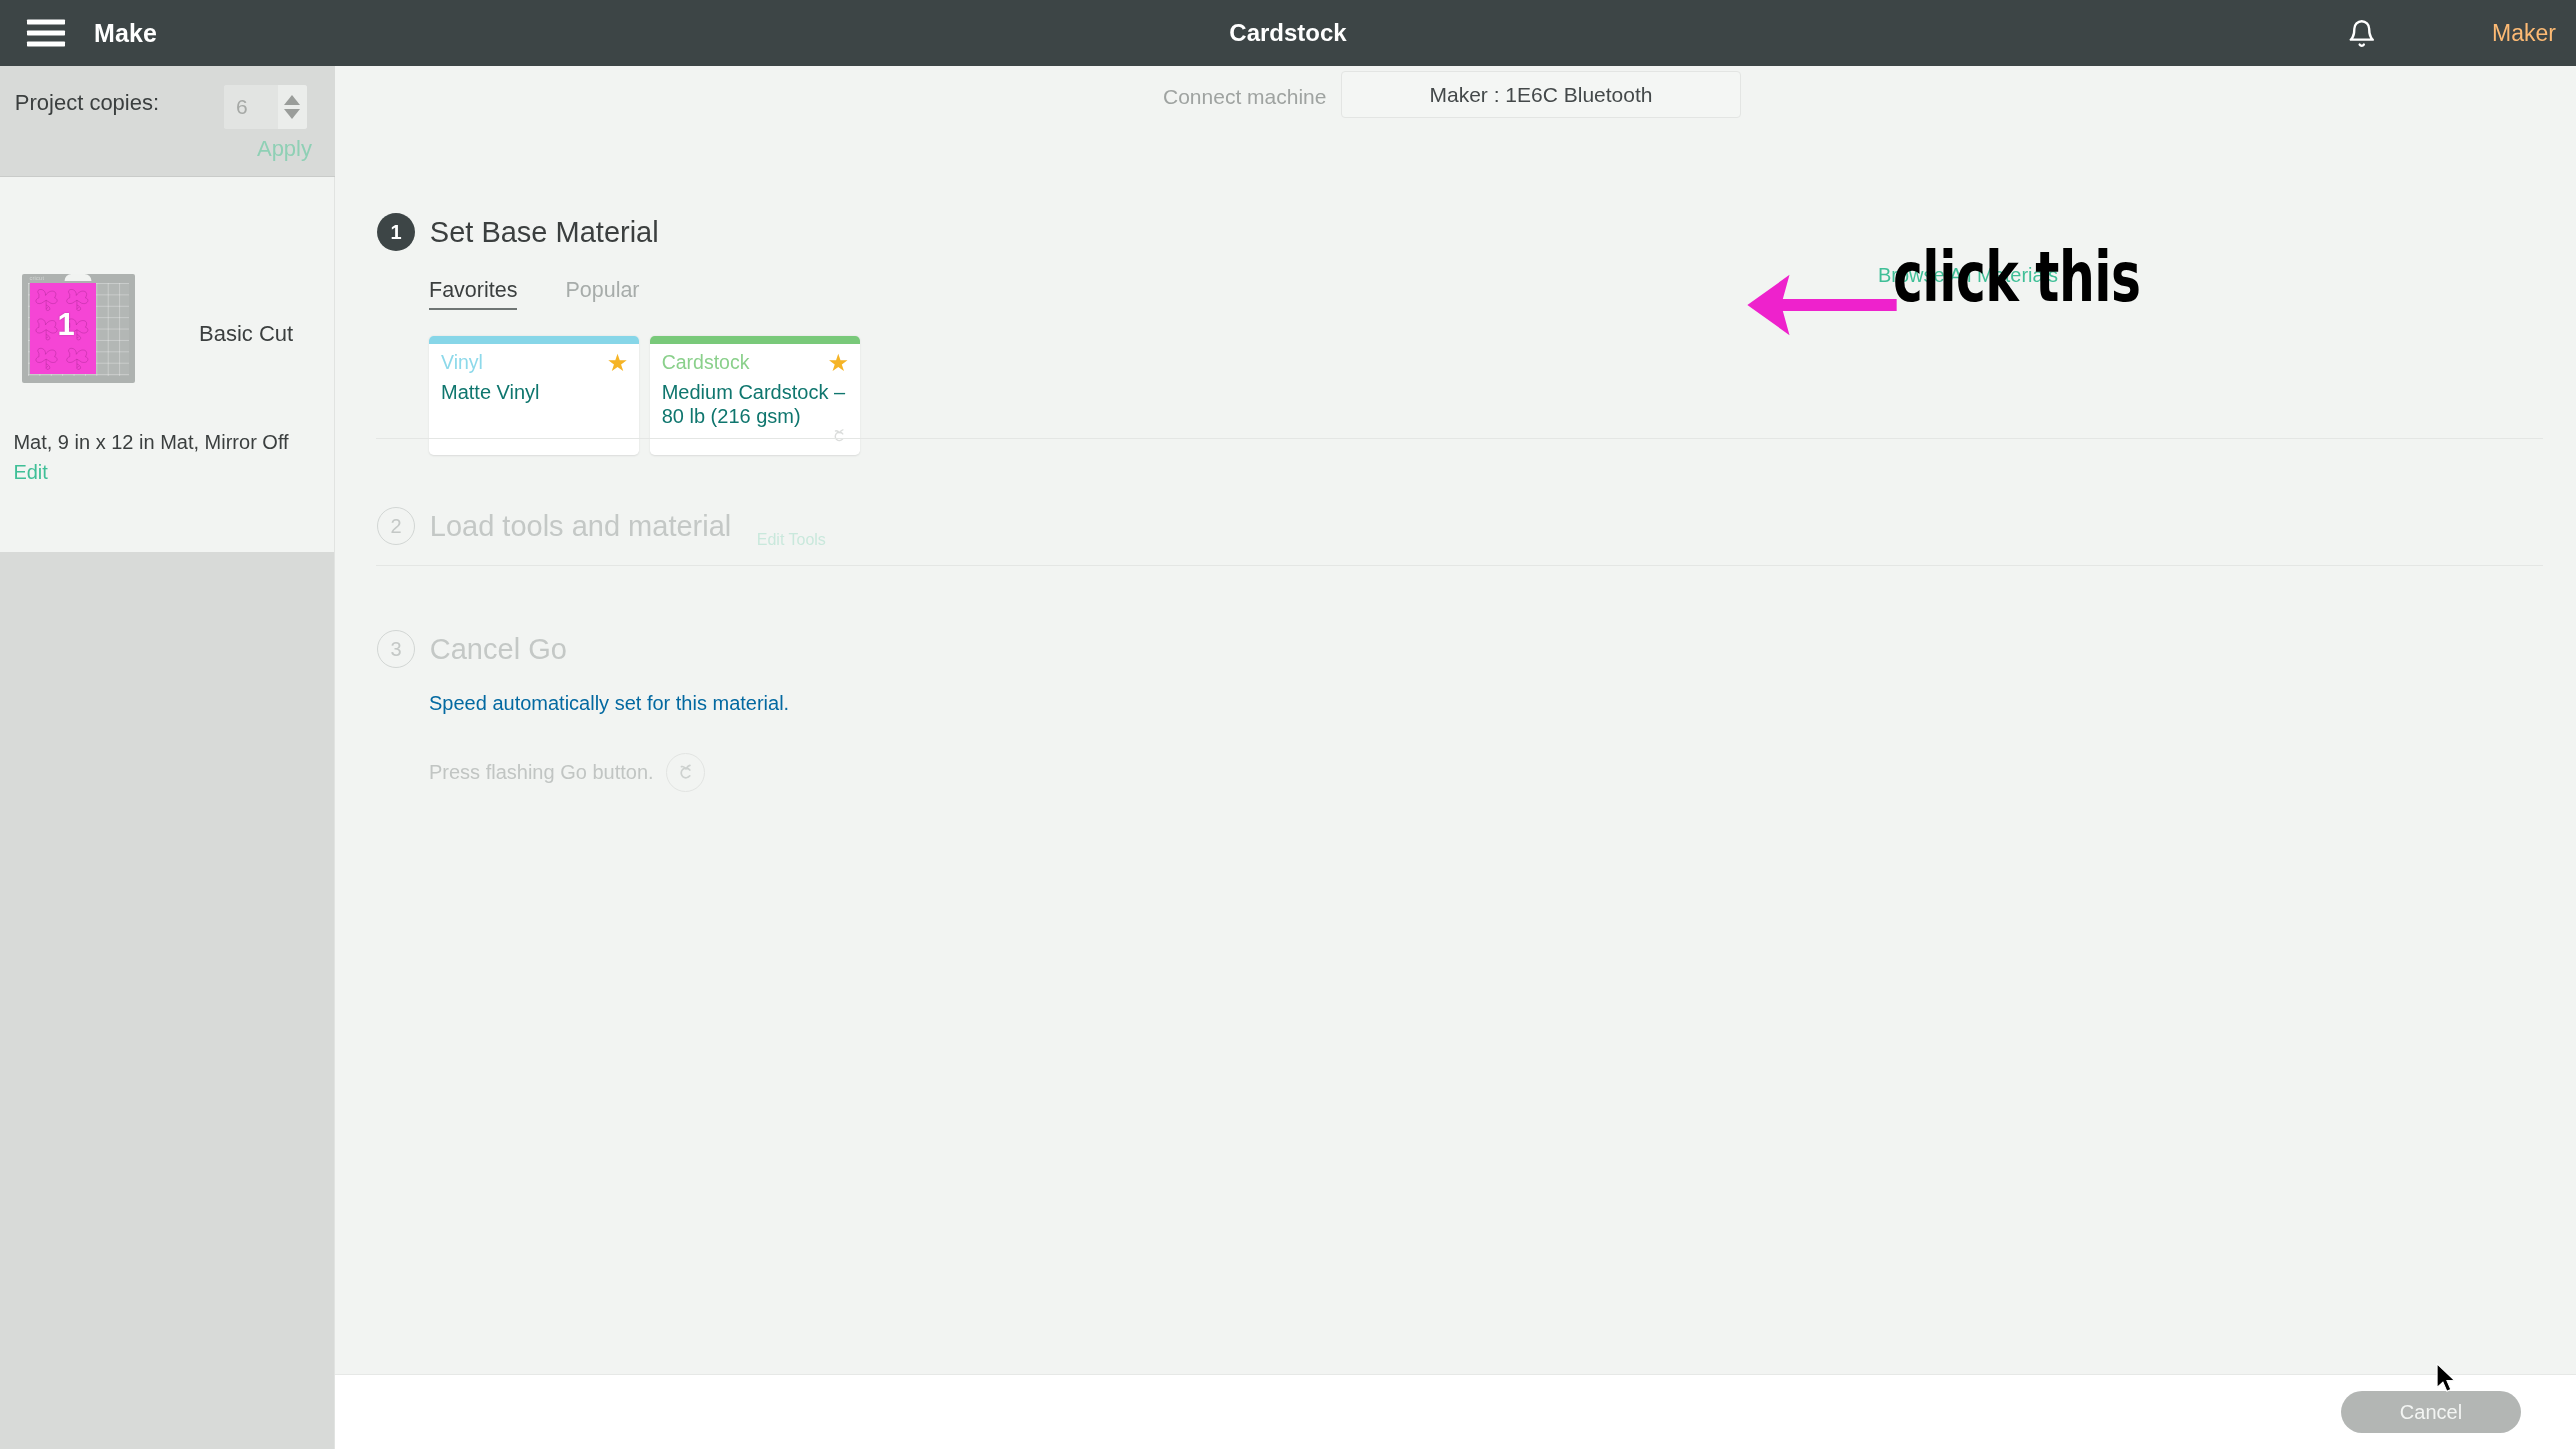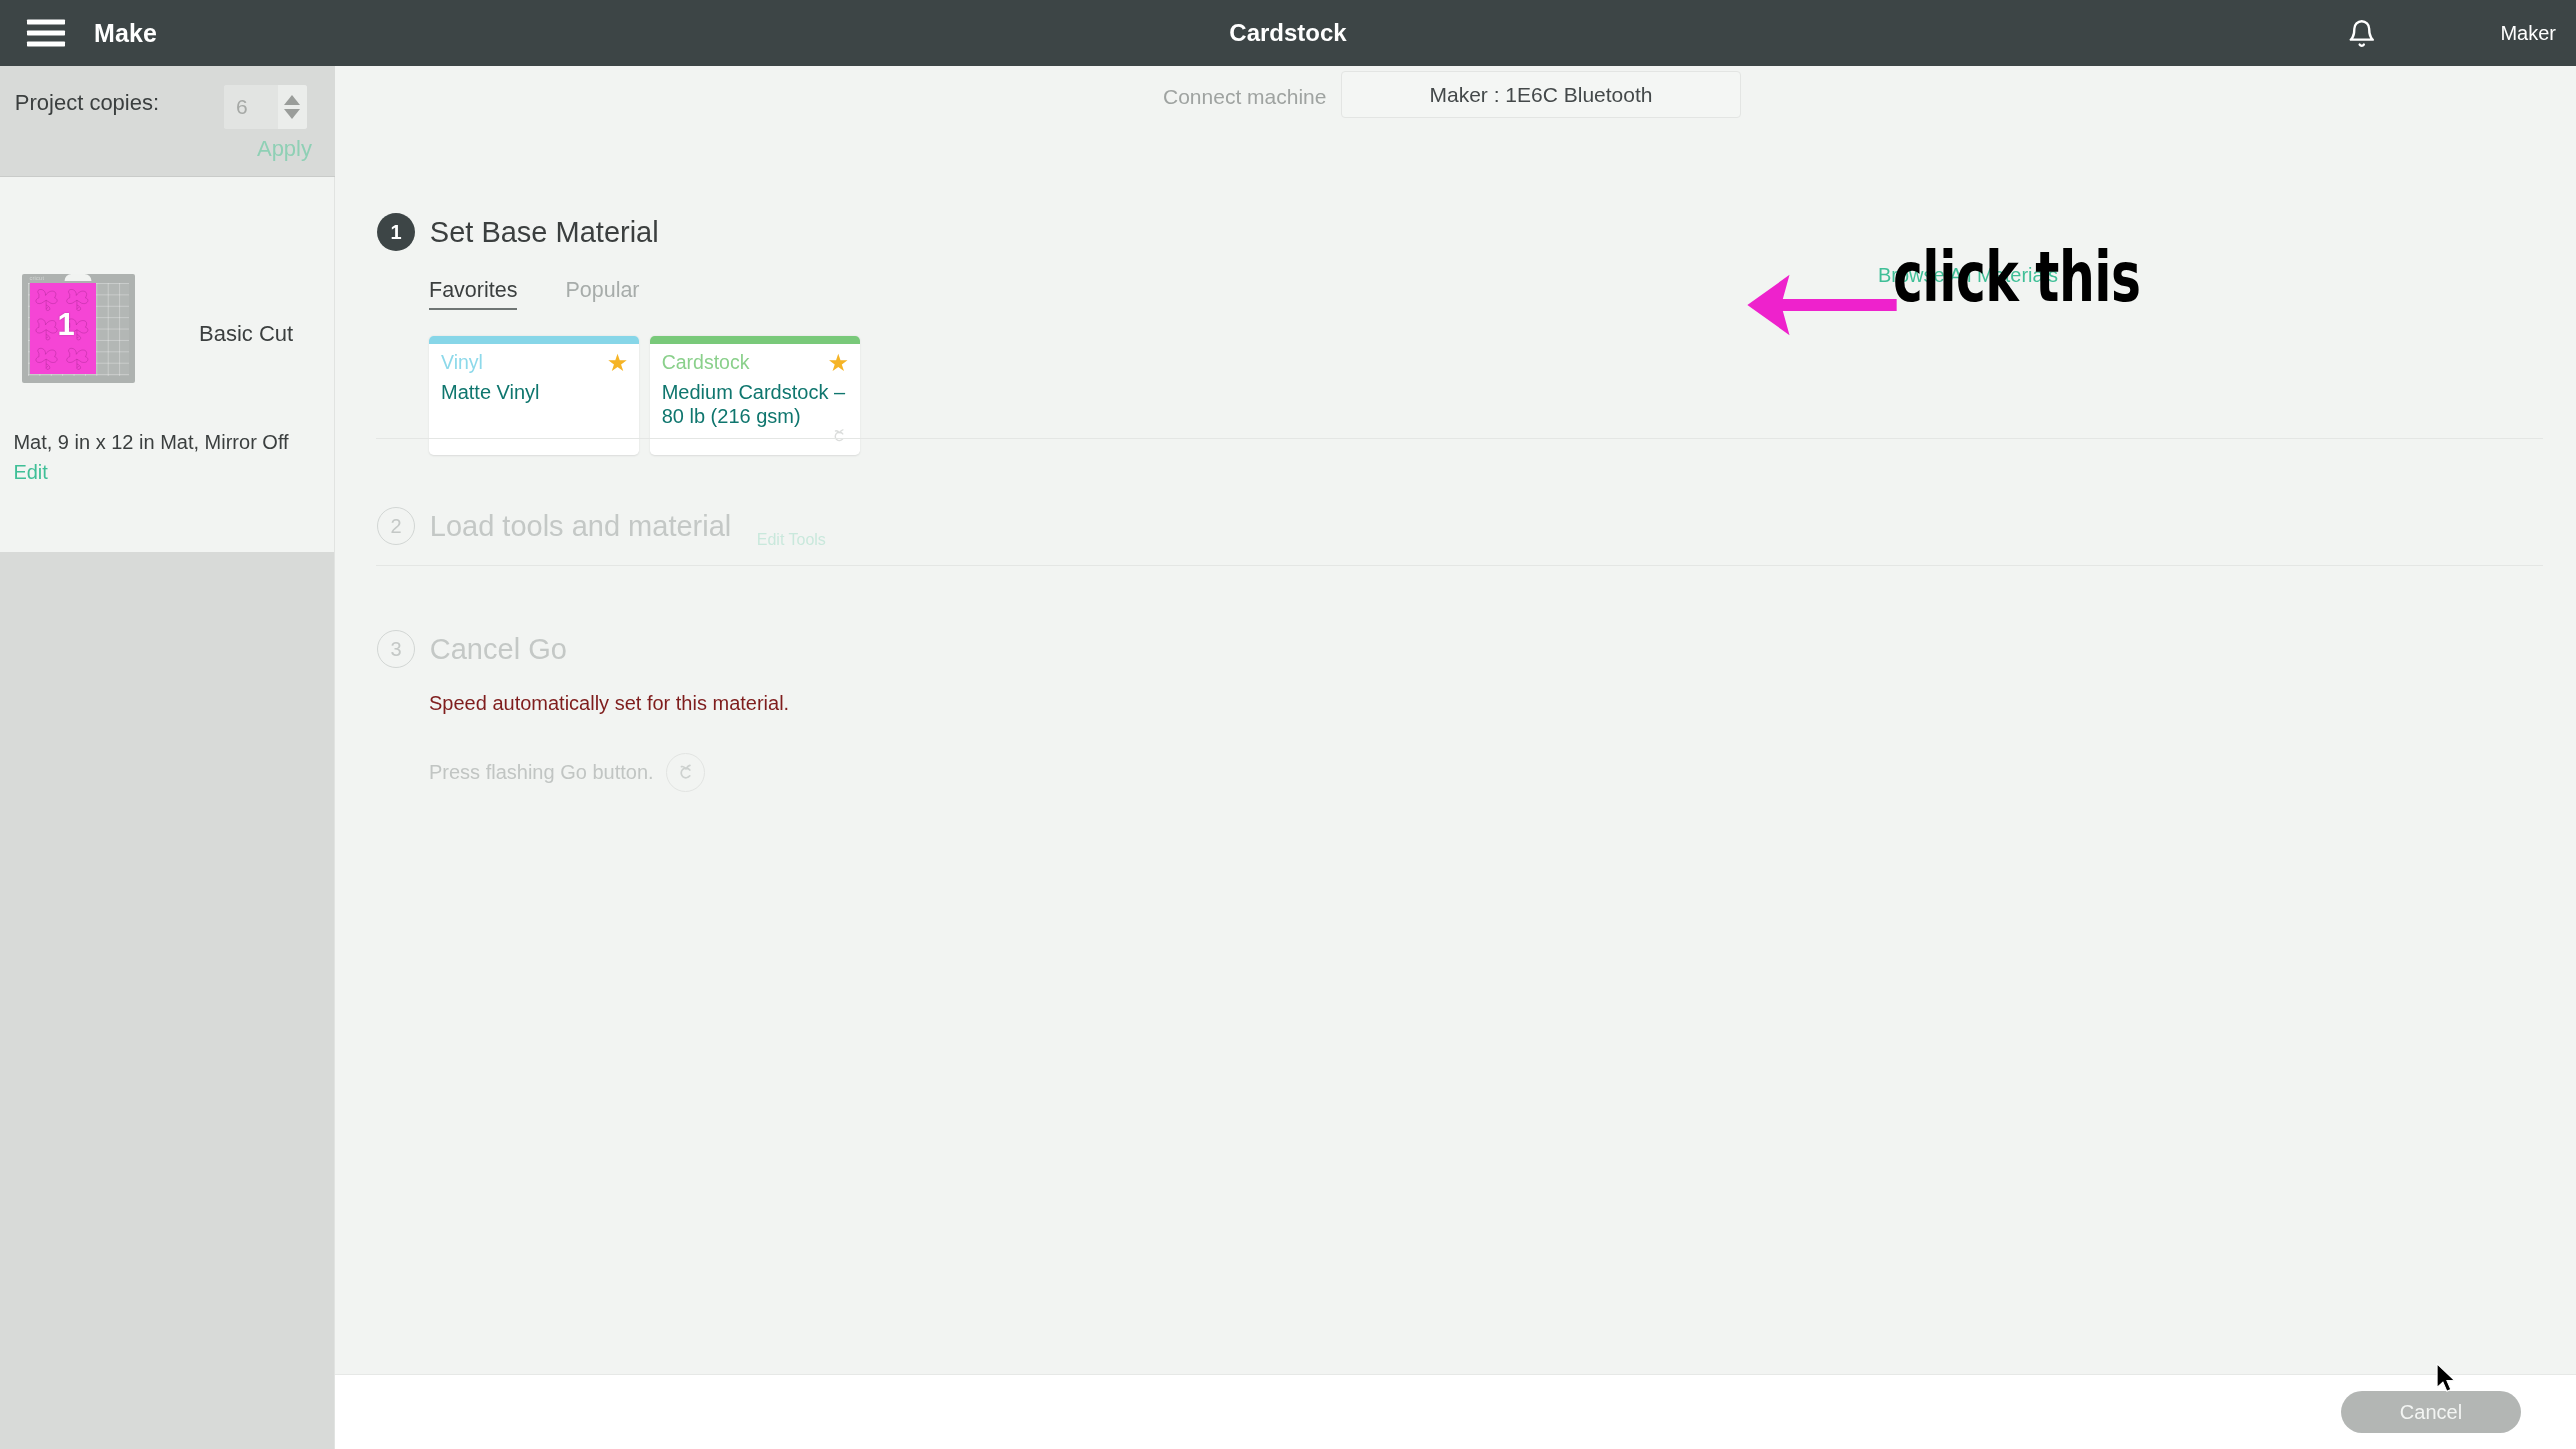--- a/index.html
+++ b/index.html
@@ -31,21 +31,21 @@
     position: absolute; left: 0; right: 0; top: 50%; transform: translateY(-50%);
     text-align: center; color: #ffffff; font-size: 24px; font-weight: bold;
   }
   .bell-wrap {
     position: absolute; right: 196px; top: 50%; transform: translateY(-50%);
     width: 36px; height: 36px; display: flex; align-items: center; justify-content: center;
     cursor: pointer;
   }
   .topbar-user {
     position: absolute; right: 20px; top: 50%; transform: translateY(-50%);
-    color: #ffffff; font-size: 20px;
+    color: #fdba74; font-size: 23px;
   }
 
   
   .sidebar {
     position: absolute; left: 0; top: 66px; width: 335px; height: 1383px;
     background: #f2f4f2; border-right: 1.3px solid #e1e3e1;
   }
   .copies-panel {
     position: absolute; left: 0; top: 0; width: 335px; height: 111px;
     background: #d8dad8; border-bottom: 1.3px solid #c9cbc9;
@@ -173,21 +173,21 @@
     font-size: 20px; color: #0f766e; line-height: 1.22;
   }
   .card-logo { position: absolute; right: 10.7px; bottom: 6.7px; opacity: .45; }
 
   .divider { position: absolute; left: 39px; width: 2167px; height: 1.3px; background: #e4e6e4; }
 
   
   #step2 { position: absolute; left: 40px; top: 384px; width: 2167px; }
   
   #step3 { position: absolute; left: 40px; top: 511px; width: 2167px; }
-  .step3-note { margin-left: 52px; margin-top: 24px; font-size: 20px; color: #7f1d1d; }
+  .step3-note { margin-left: 52px; margin-top: 24px; font-size: 20px; color: #0369a1; }
   .step3-press { margin-left: 52px; margin-top: 38px; display: flex; align-items: center; gap: 12px; }
   .step3-press-text { font-size: 20px; color: #c1c5c3; }
   .go-circle {
     width: 39px; height: 39px; border-radius: 50%; border: 1.3px solid #e2e4e2;
     display: flex; align-items: center; justify-content: center;
   }
 
   
   .footer {
     position: absolute; left: 335px; top: 1374px; width: 2241px; height: 75px;

